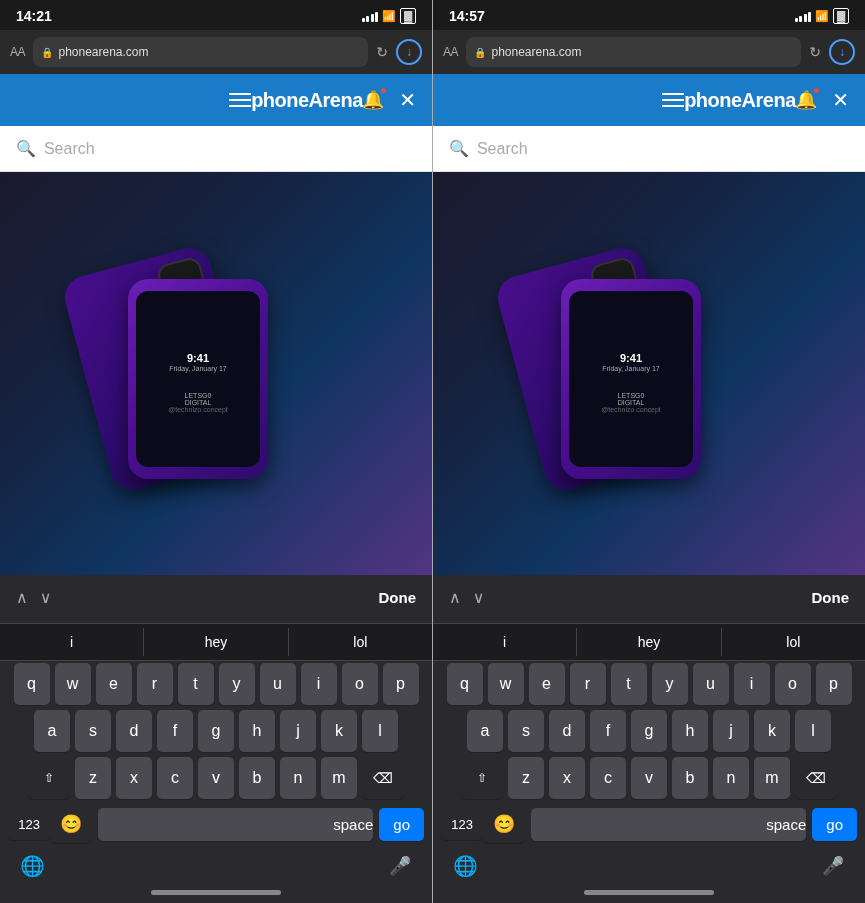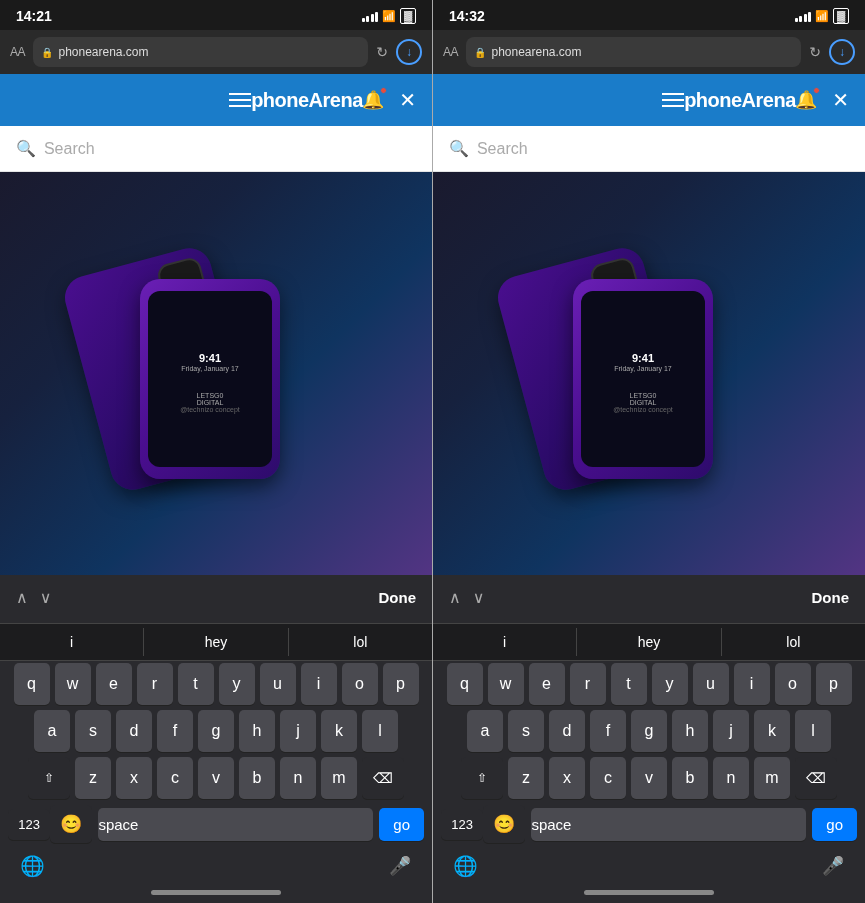--- a/index.html
+++ b/index.html
@@ -212,21 +212,21 @@
       background: #1a1a1a;
       border-radius: 10px;
       box-shadow: 0 0 0 2px #333;
     }
     .iphone-front {
       width: 140px;
       height: 200px;
       background: linear-gradient(135deg, #6a1fb5 0%, #4a0e8f 50%, #2d0b6b 100%);
       border-radius: 20px;
       position: relative;
-      left: 24px;
+      left: 12px;
       box-shadow: 0 8px 20px rgba(0,0,0,0.5);
     }
     .iphone-screen {
       position: absolute;
       top: 12px;
       left: 8px;
       right: 8px;
       bottom: 12px;
       background: #0a0a1a;
       border-radius: 12px;
@@ -371,21 +371,21 @@
       text-align: center;
     }
     .key-space-wide {
       background: #4a4a50;
       border-radius: 5px;
       color: #fff;
       font-size: 15px;
       padding: 8px 0;
       flex: 1;
       margin: 0 6px;
-      text-align: left;
+      text-align: right;
       box-shadow: 0 1px 0 #222;
     }
     .key-go {
       background: #007AFF;
       border-radius: 5px;
       color: #fff;
       font-size: 15px;
       font-weight: 500;
       padding: 8px 14px;
       box-shadow: 0 1px 0 #222;
@@ -581,21 +581,21 @@
   </div>
 
   <div class="home-indicator">
     <div class="home-bar"></div>
   </div>
 </div>
 
 <div class="phone-screen right">
 
   <div class="status-bar">
-    <span class="status-time">14:32</span>
+    <span class="status-time">14:57</span>
     <div class="status-icons">
       <div class="signal-bars">
         <div class="signal-bar" style="height:4px"></div>
         <div class="signal-bar" style="height:6px"></div>
         <div class="signal-bar" style="height:8px"></div>
         <div class="signal-bar" style="height:10px"></div>
       </div>
       <span style="font-size:11px;">📶</span>
       <span style="font-size:11px; border:1.5px solid #fff; border-radius:2px; padding:0 3px; line-height:14px;">▓</span>
     </div>

